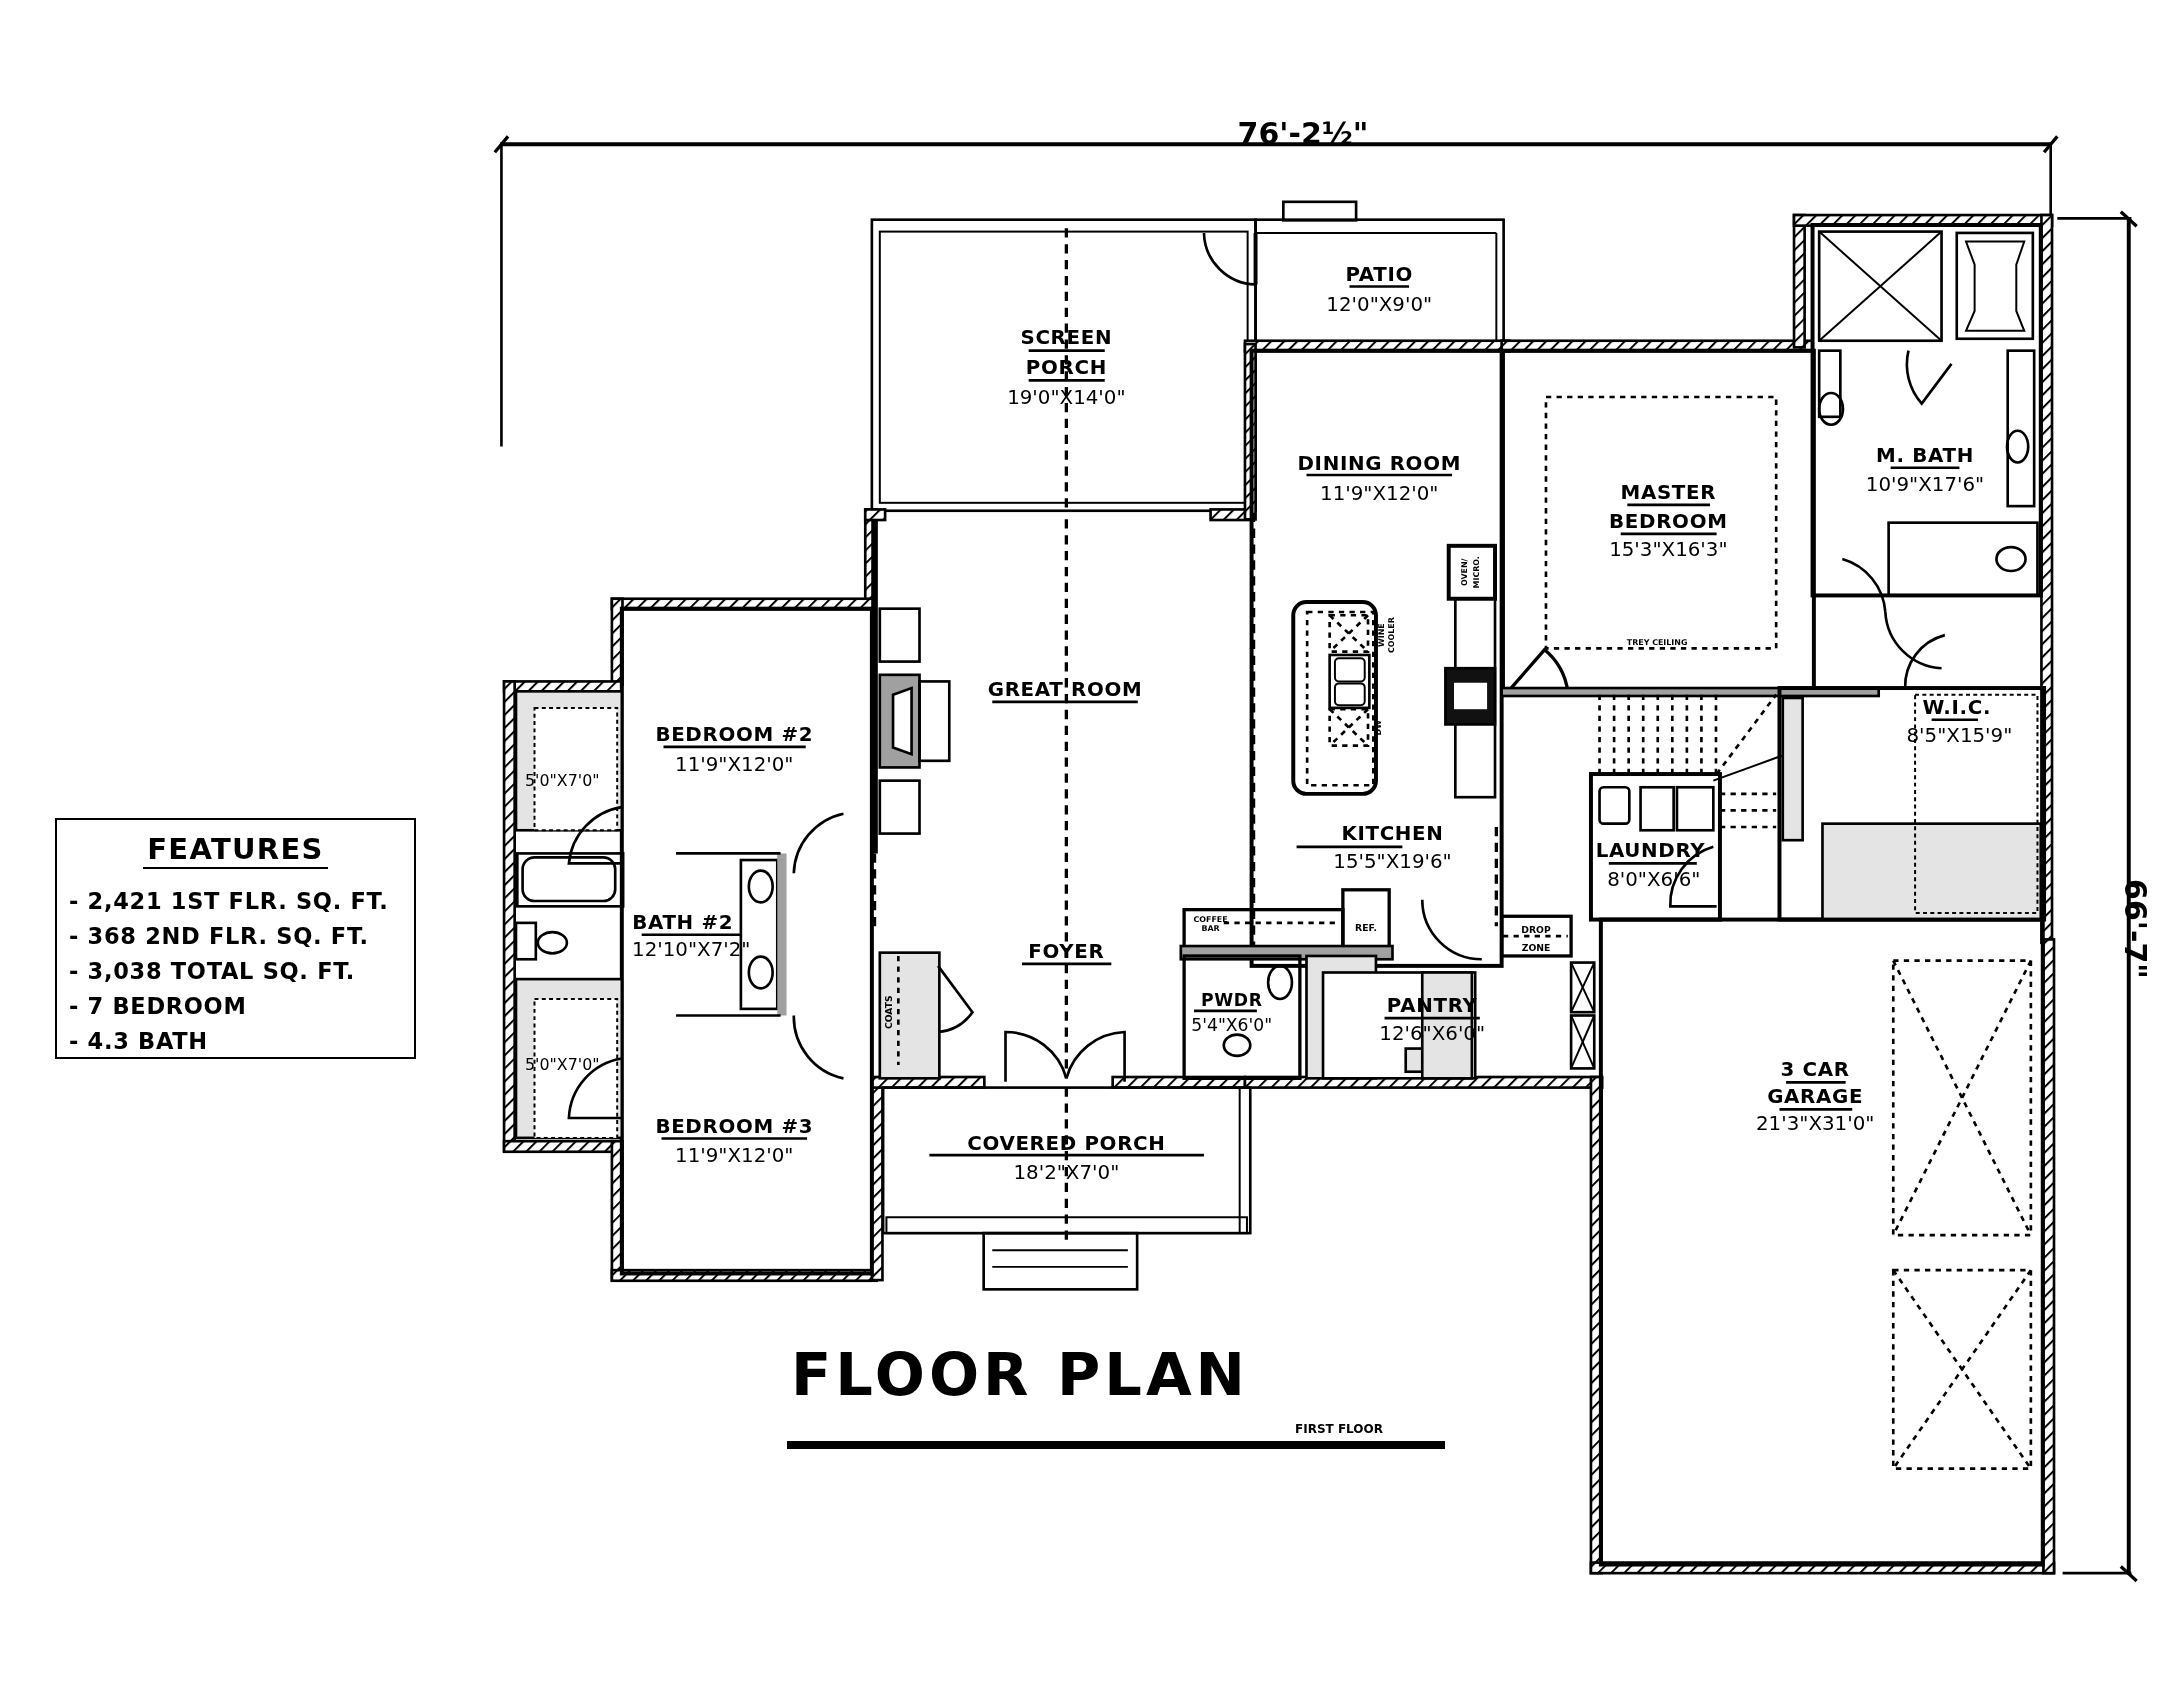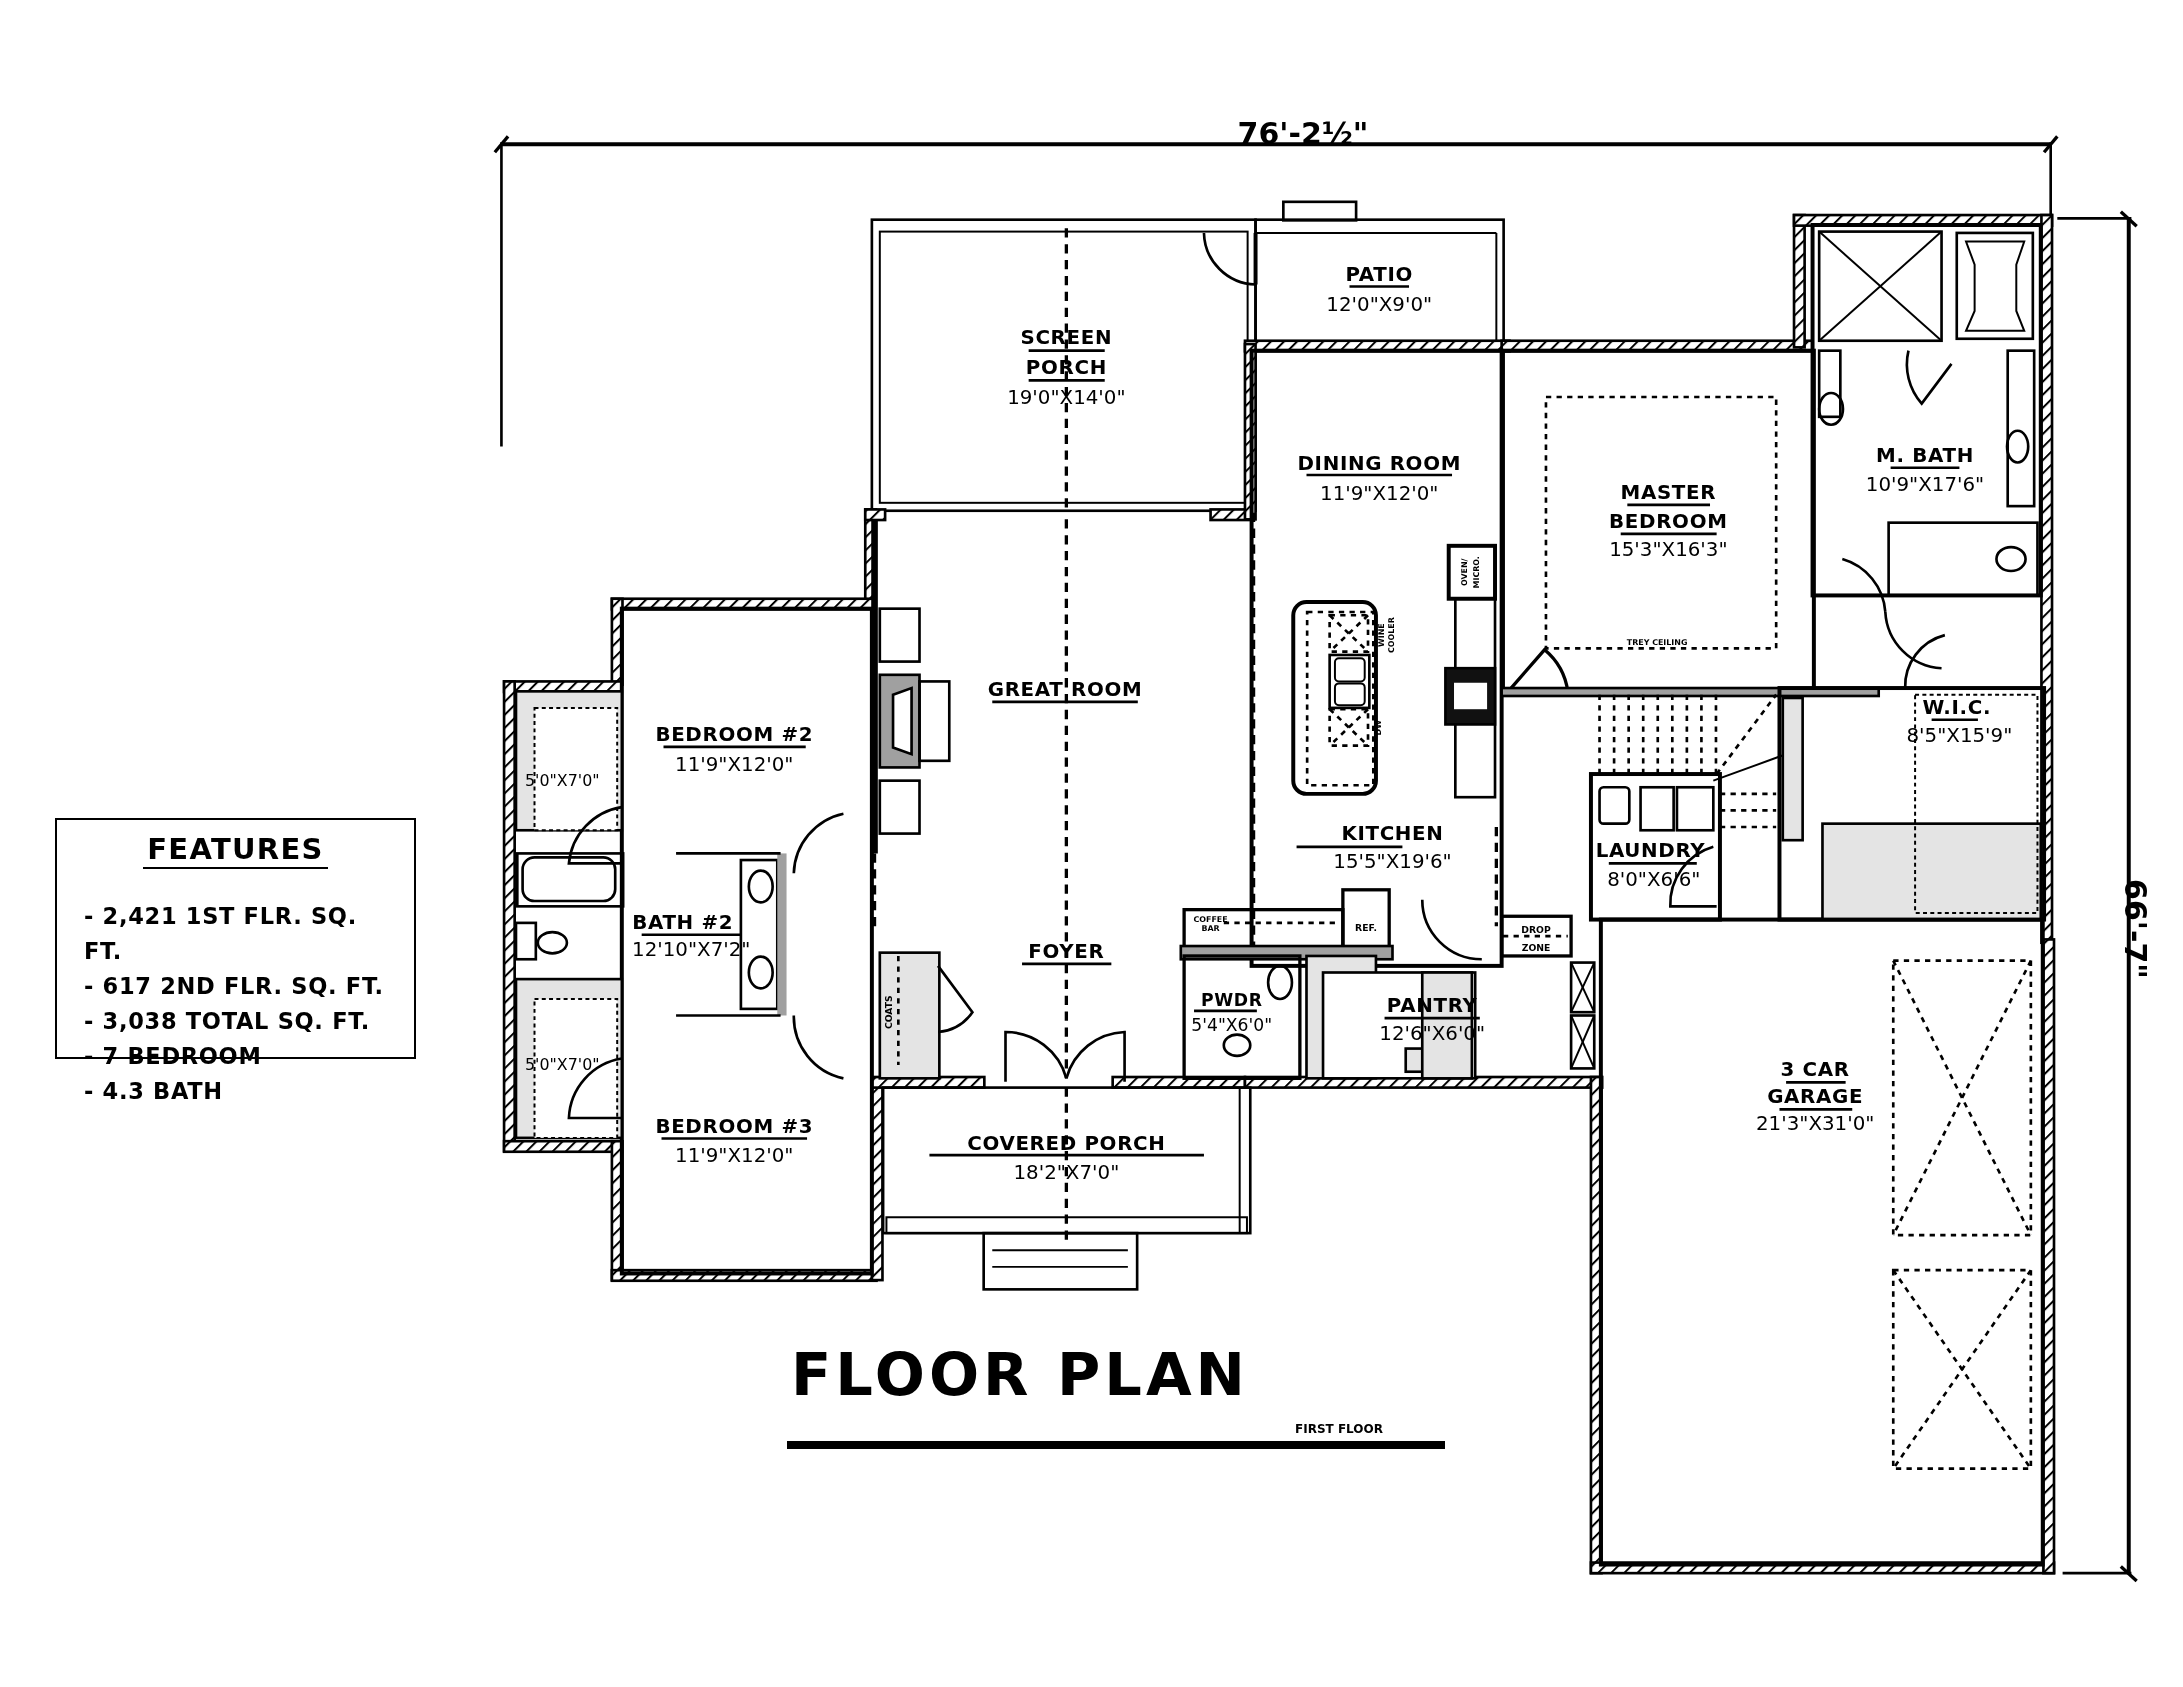--- a/index.html
+++ b/index.html
@@ -15,21 +15,21 @@
   .grey { fill: #a0a0a0; stroke: none; }
   .hatch { fill: url(#hatch); stroke: #000; stroke-width: 4; }
   .lbl { font-family: "DejaVu Sans", sans-serif; font-weight: bold; fill: #000; text-anchor: middle; }
   .room-name { font-size: 30px; letter-spacing: 1px; }
   .room-dim { font-size: 30px; font-weight: normal; }
   .small { font-size: 14px; font-weight: bold; }
   .tiny { font-size: 12px; }
   .feat-box { position: absolute; left: 55px; top: 818px; width: 361px; height: 241px; border: 2.6px solid #000; background: #fff; box-sizing: border-box; }
   .feat-title { position: absolute; left: 0; right: 0; top: 12px; text-align: center; font-family: "DejaVu Sans", sans-serif; font-weight: bold; font-size: 29px; letter-spacing: 1.3px; }
   .feat-title span { border-bottom: 2.6px solid #000; padding: 0 4px 1.3px 4px; margin-top: 40px; }
-  .feat-list { position: absolute; left: 12px; top: 64px; margin: 15px; padding: 0; list-style: none; font-family: "DejaVu Sans", sans-serif; font-weight: bold; font-size: 22.5px; line-height: 35px; letter-spacing: 0.7px; }
+  .feat-list { position: absolute; left: 12px; top: 64px; margin: 0; padding: 0; list-style: none; font-family: "DejaVu Sans", sans-serif; font-weight: bold; font-size: 22.5px; line-height: 35px; letter-spacing: 0.7px; }
   .plan-title { position: absolute; left: 791px; top: 1345px; font-family: "DejaVu Sans", sans-serif; font-weight: bold; font-size: 59px; letter-spacing: 4px; line-height: 1; }
   .plan-sub { position: absolute; left: 1295px; top: 1422px; font-family: "DejaVu Sans", sans-serif; font-weight: bold; font-size: 12px; }
   .plan-rule { position: absolute; left: 787px; top: 1441px; width: 658px; height: 8px; background: #000; }
   .dim-top { position: absolute; left: 1204px; top: 116px; width: 198px; text-align: center; font-family: "DejaVu Sans", sans-serif; font-weight: bold; font-size: 30px; }
   .dim-right { position: absolute; left: 2071px; top: 913px; width: 132px; text-align: center; font-family: "DejaVu Sans", sans-serif; font-weight: bold; font-size: 30px; transform: rotate(90deg); transform-origin: 66px 16px; }
 </style>
 </head>
 <body>
 
 <svg id="plan" viewBox="0 0 3300 2550" xmlns="http://www.w3.org/2000/svg">
@@ -360,21 +360,21 @@
   </g>
 </svg>
 
 <div class="dim-top">76'-2½"</div>
 <div class="dim-right">66'-7"</div>
 
 <div class="feat-box">
   <div class="feat-title"><span>FEATURES</span></div>
   <ul class="feat-list">
     <li>- 2,421 1ST FLR. SQ. FT.</li>
-    <li>- 617 2ND FLR. SQ. FT.</li>
+    <li>- 368 2ND FLR. SQ. FT.</li>
     <li>- 3,038 TOTAL SQ. FT.</li>
     <li>- 7 BEDROOM</li>
     <li>- 4.3 BATH</li>
   </ul>
 </div>
 
 <div class="plan-title">FLOOR PLAN</div>
 <div class="plan-sub">FIRST FLOOR</div>
 <div class="plan-rule"></div>
 

